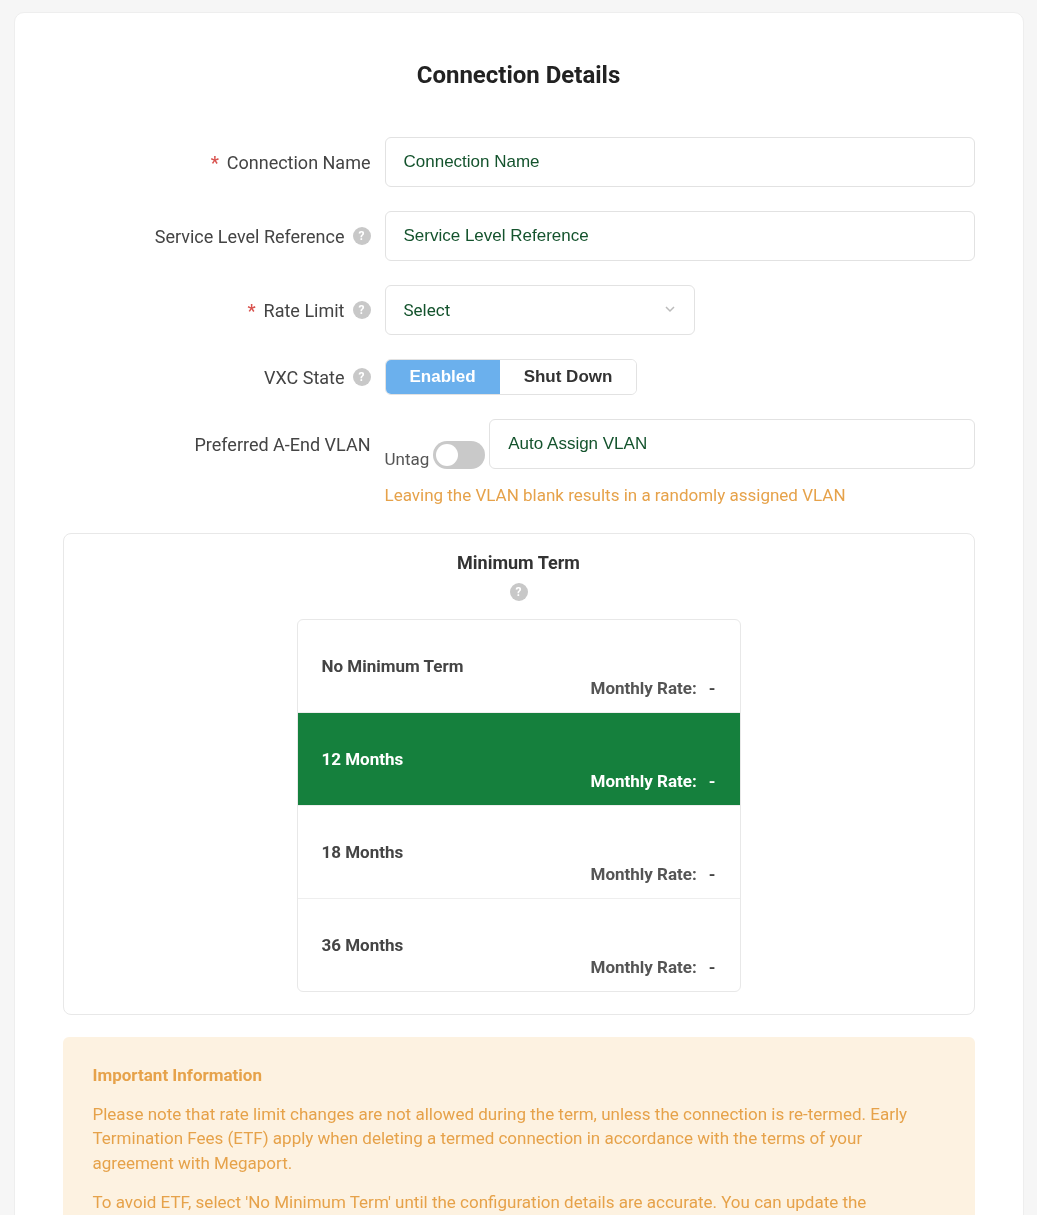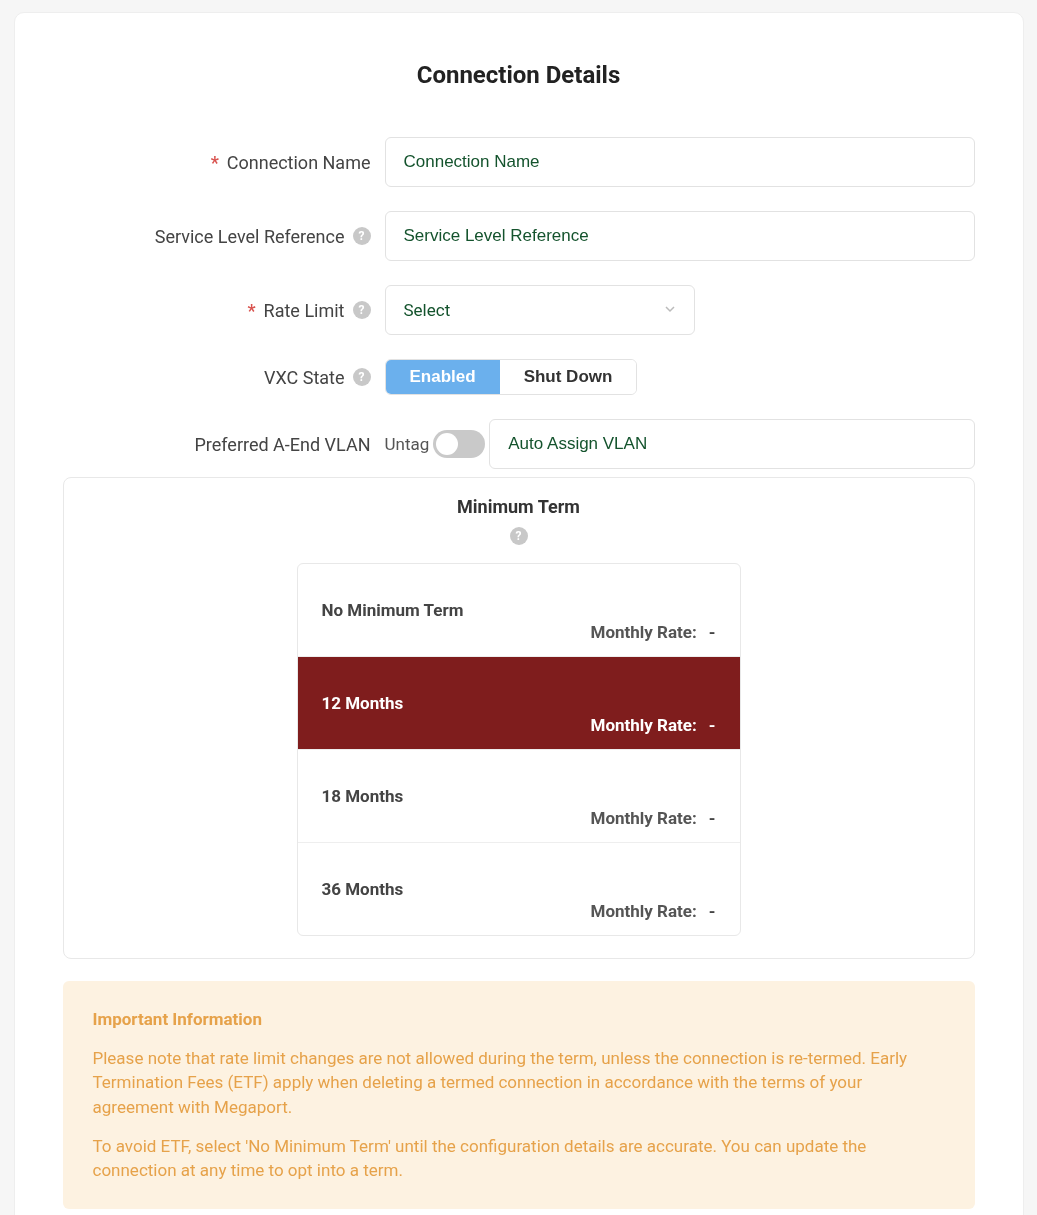--- a/index.html
+++ b/index.html
@@ -92,21 +92,21 @@
       font-weight: 600;
       cursor: pointer;
       background: #fff;
       color: #333;
       border: none;
     }
     .bg-btn.active {
       background: #6bb0ed;
       color: #fff;
     }
-    .vlan-row { display: flex; align-items: center; gap: 4px; flex: 1; }
+    .vlan-row { display: flex; align-items: flex-end; gap: 4px; flex: 1; }
     .untag-label { font-size: 17px; color: #555; }
     .toggle {
       width: 52px;
       height: 28px;
       background: #c9c9c9;
       border-radius: 14px;
       position: relative;
       cursor: pointer;
     }
     .toggle-knob {
@@ -156,21 +156,21 @@
       font-size: 17px;
       color: #444;
       border-top: 1px solid #eee;
       cursor: pointer;
     }
     .term-row:first-child { border-top: none; }
     .term-name { font-weight: 700; }
     .term-rate { display: flex; gap: 12px; font-weight: 700; margin-top: 44px; }
     .term-rate-label { color: #555; }
     .term-row.selected {
-      background: #7f1d1d;
+      background: #15803d;
       color: #fff;
     }
     .term-row.selected .term-rate-label { color: #fff; }
     .info-box {
       background: #fdf2e1;
       border-radius: 6px;
       padding: 26px 30px;
       color: #e6a24a;
       font-size: 17px;
       line-height: 1.45;
@@ -264,20 +264,26 @@
   <div class="row" style="margin-bottom:6px;">
     <div class="label-col">
       <span>Preferred A-End VLAN</span>
     </div>
     <div class="vlan-row">
       <span class="untag-label">Untag</span>
       <div class="toggle">
         <div class="toggle-knob"></div>
       </div>
       <input type="text" class="vlan-input" placeholder="Auto Assign VLAN" style="">
+    </div>
+  </div>
+  <div class="row" style="margin-bottom:28px;">
+    <div class="label-col"></div>
+    <div class="field-col">
+      <div class="hint">Leaving the VLAN blank results in a randomly assigned VLAN</div>
     </div>
   </div>
 
   <div class="term-box">
     <div class="term-title">
       <span>Minimum Term</span>
       <span class="help-icon">?</span>
     </div>
     <div class="term-table">
       <div class="term-row">

